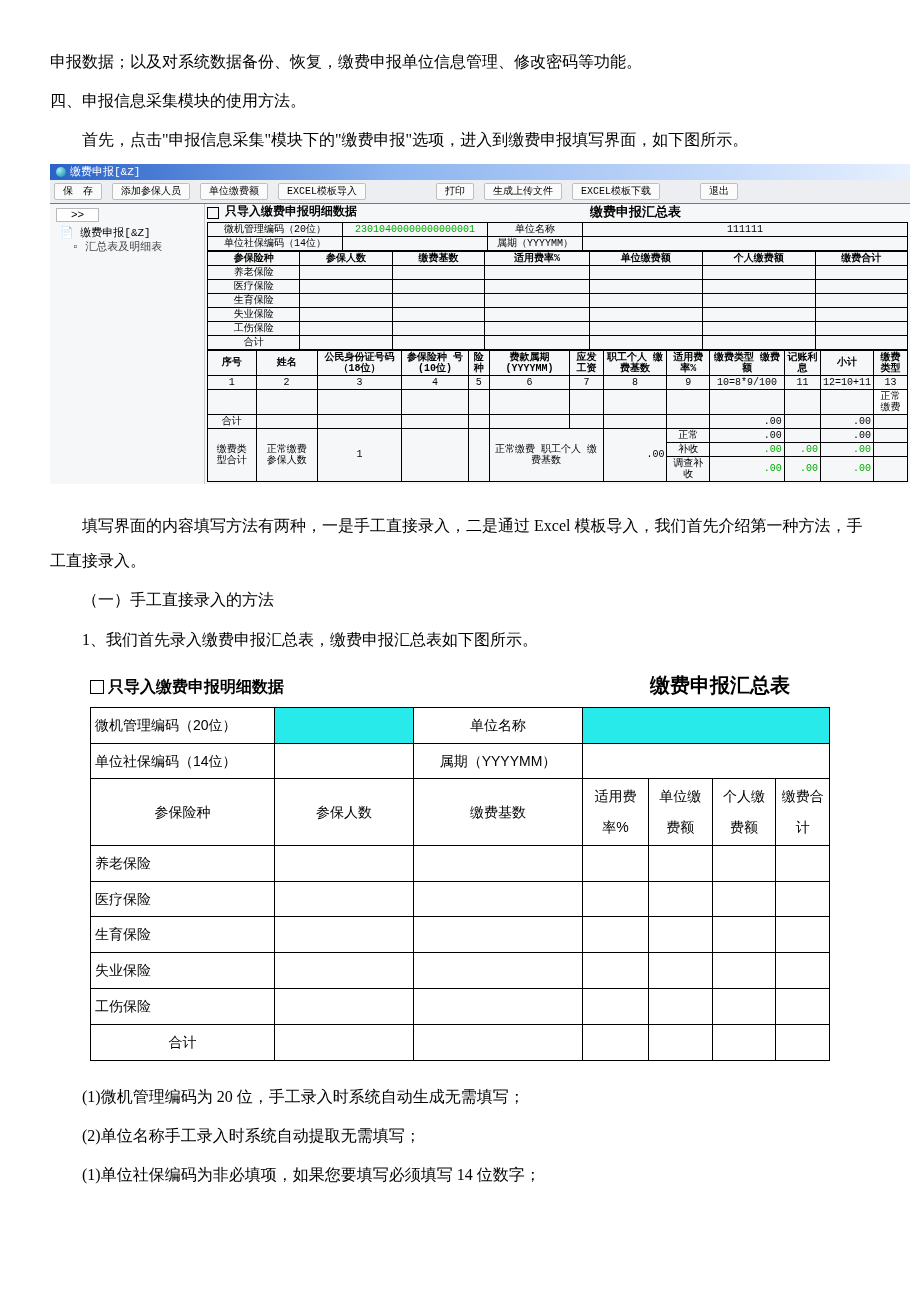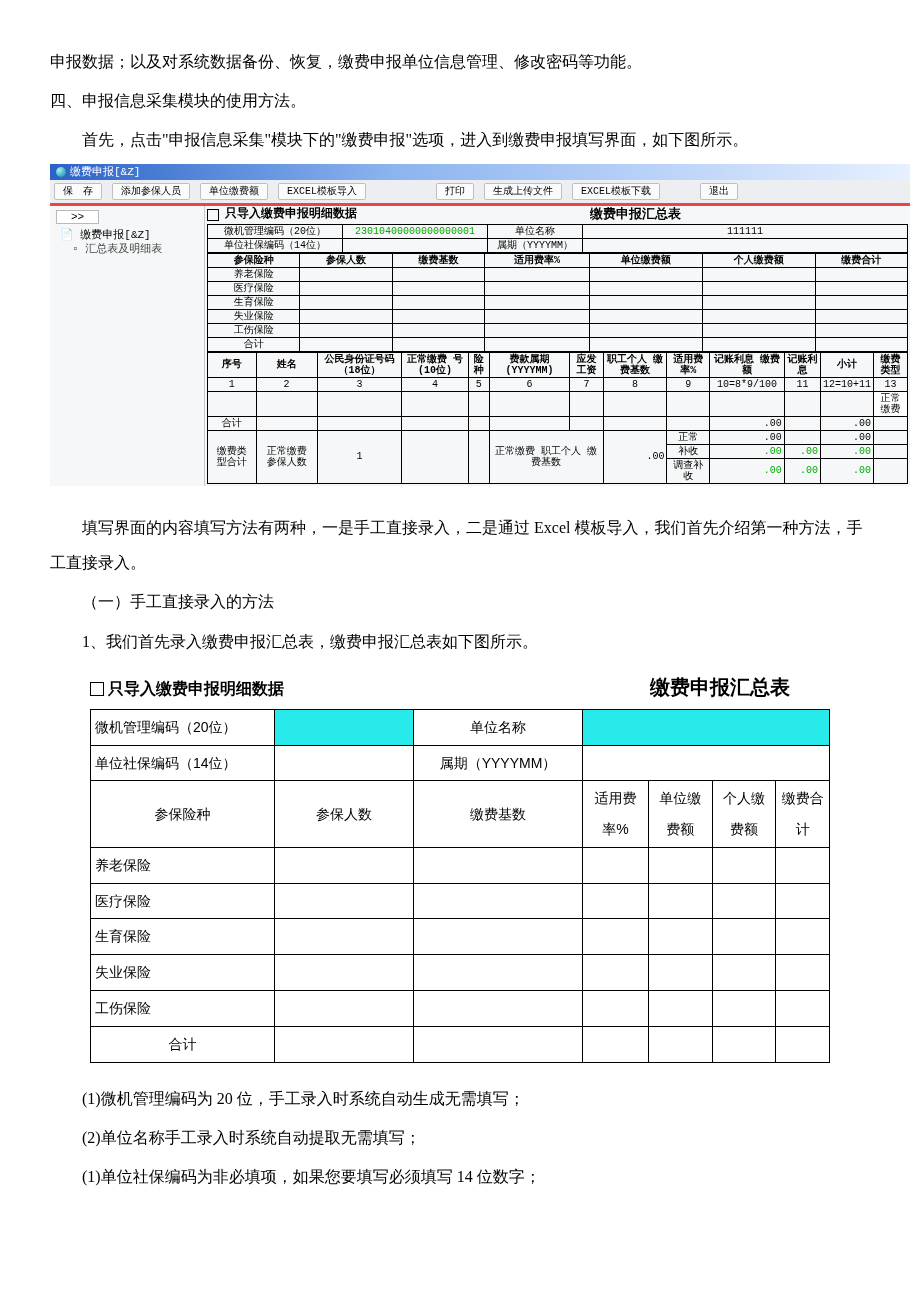--- a/index.html
+++ b/index.html
@@ -30,21 +30,21 @@
     align-items: center;
     gap: 4px;
   }
   .titlebar .orb {
     width: 10px; height: 10px; border-radius: 50%;
     background: radial-gradient(circle at 30% 30%, #aee, #08a);
     display: inline-block;
   }
   .toolbar {
     background: #eceef1;
-    border-bottom: 3px solid #ef4444;
+    border-bottom: 1px solid #ef4444;
     padding: 3px 4px;
     display: flex;
     gap: 10px;
     align-items: center;
   }
   .tbtn {
     background: #fbfbfb;
     border: 1px solid #bfbfbf;
     padding: 2px 8px;
     font-size: 10px;
@@ -225,31 +225,31 @@
       </tbody>
         </table>
 
       <table style="width:100%">
         <tbody>
             <tr>
           <th>序号</th>
           <th>姓名</th>
           <th>公民身份证号码
 （18位）</th>
-          <th>正常缴费
+          <th>参保险种
 号(10位)</th>
           <th>险种</th>
           <th>费款属期
 (YYYYMM)</th>
           <th>应发工资</th>
           <th>职工个人
 缴费基数</th>
           <th>适用费
 率%</th>
-          <th>记账利息
+          <th>缴费类型
 缴费额</th>
           <th>记账利息</th>
           <th>小计</th>
           <th>缴费类型</th>
         </tr>
         <tr>
           <td>1</td>
           <td>2</td>
           <td>3</td>
           <td>4</td>

